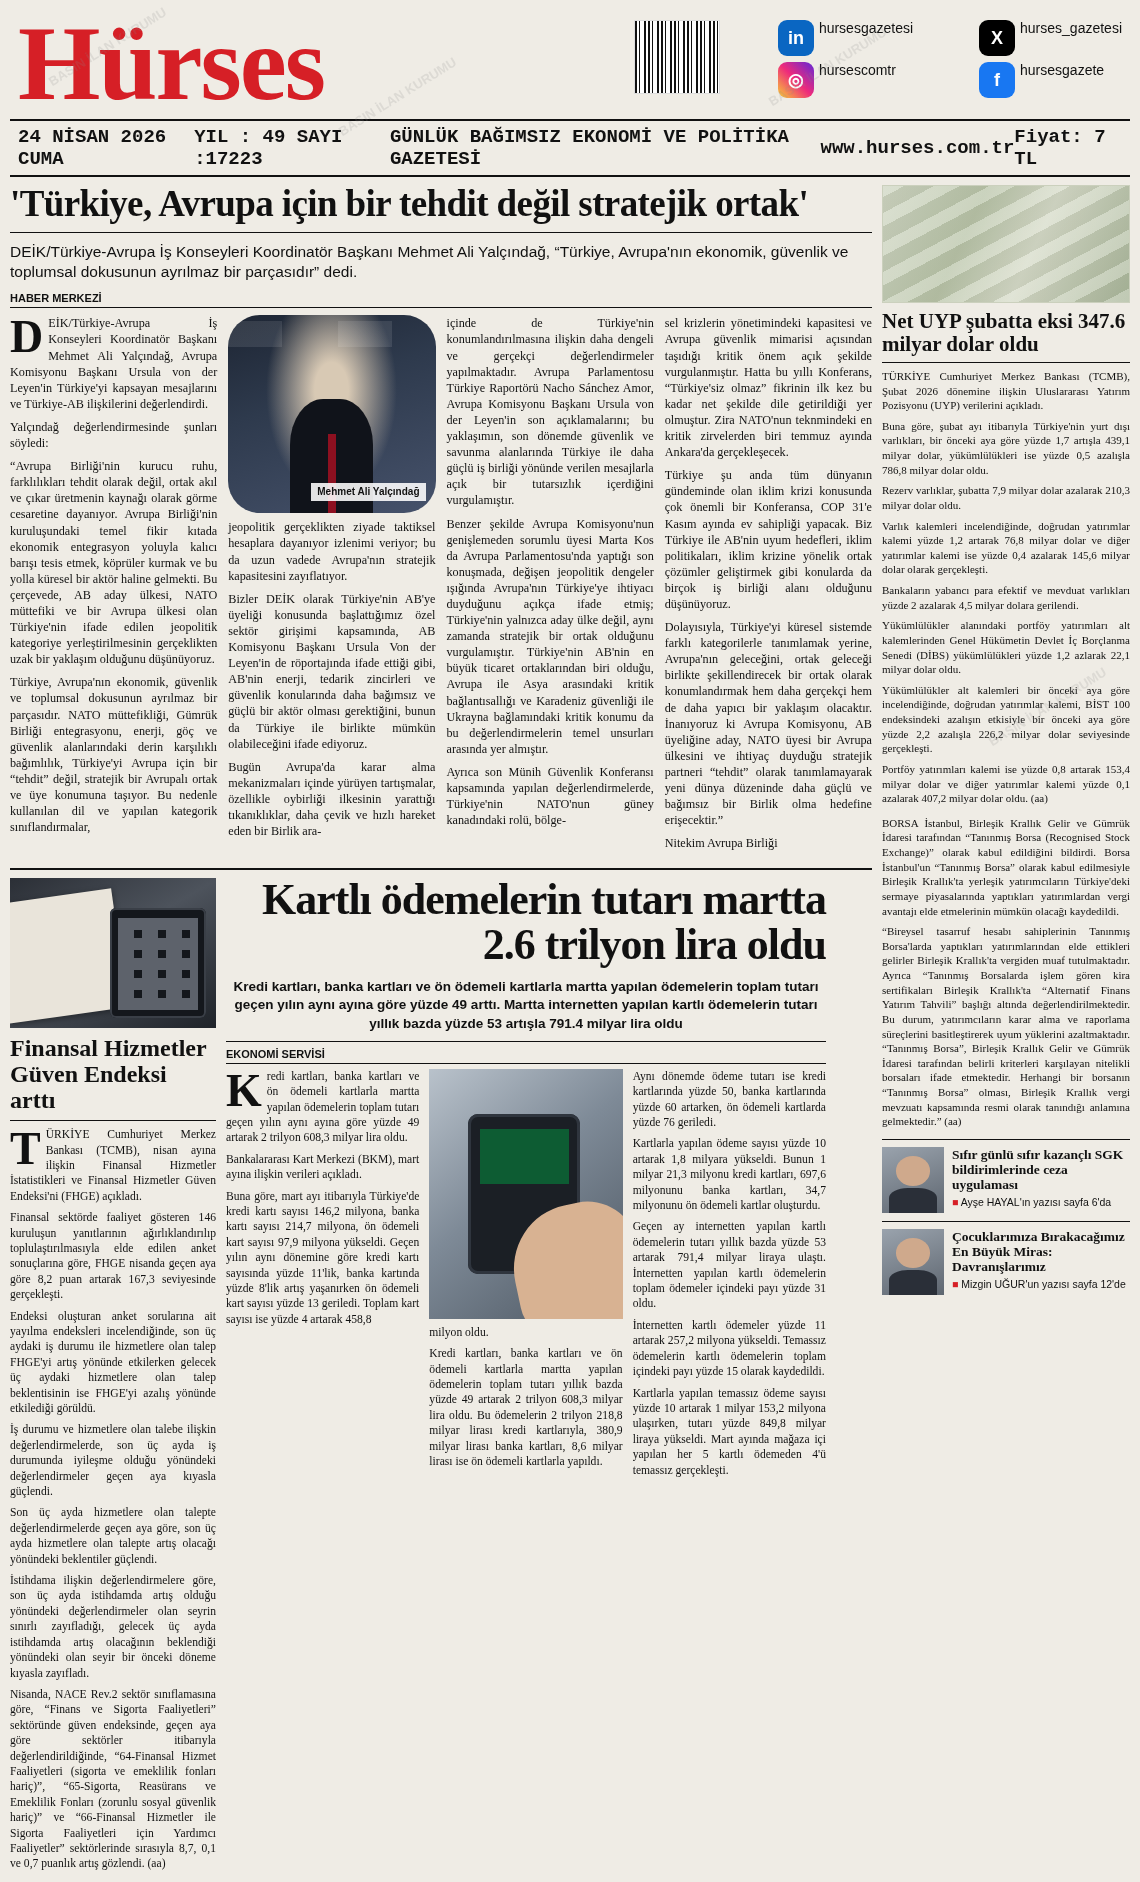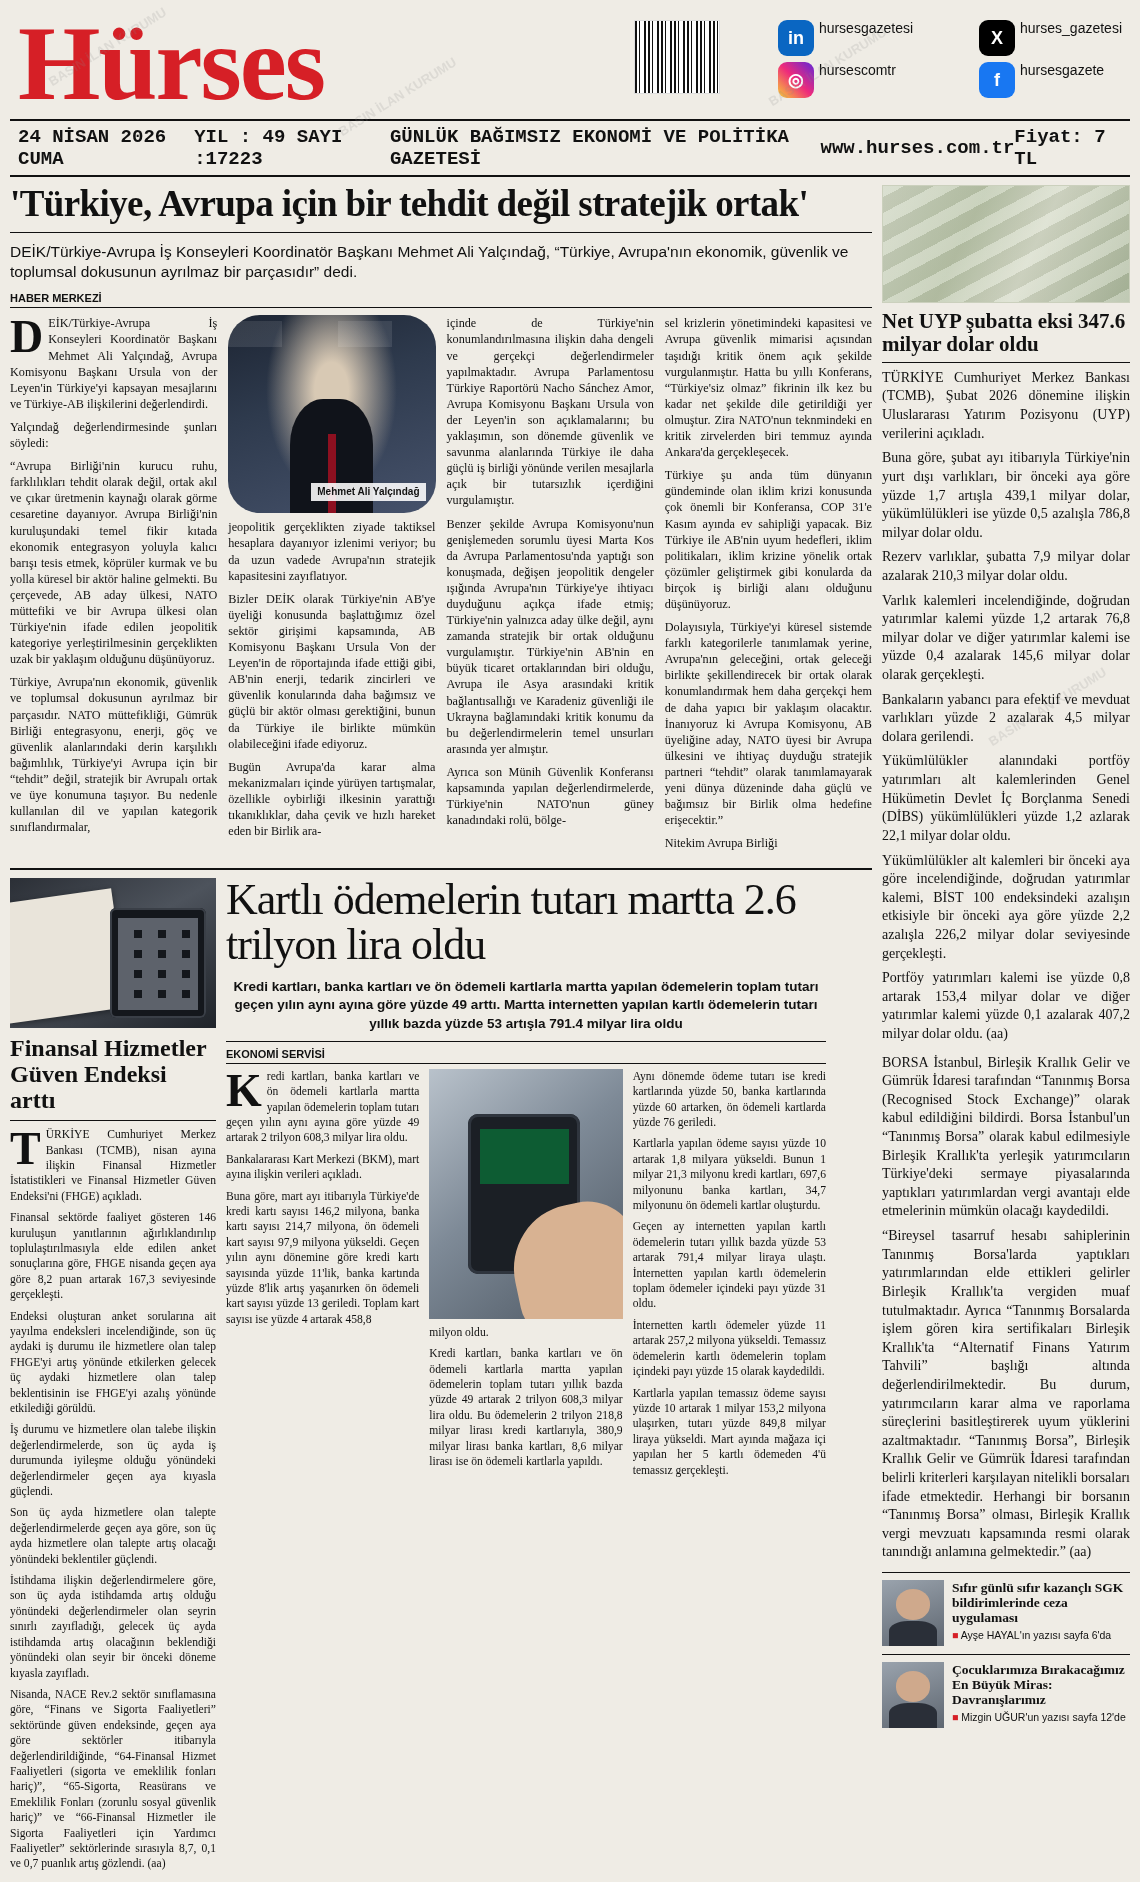--- a/index.html
+++ b/index.html
@@ -173,21 +173,21 @@
   }
   .r-head {
     font-family:"Liberation Serif", serif;
     font-weight:bold;
     font-size:21px;
     line-height:1.1;
     margin:7px 0 6px 0;
     border-bottom:1px solid #111;
     padding-bottom:6px;
   }
-  .r-body { font-size:14px; line-height:1.33; text-align:justify; }
+  .r-body { font-size:11px; line-height:1.33; text-align:justify; }
   .r-body p { margin:0 0 6px 0; }
   .r-head-top { border-top:2px solid #111; padding-top:7px; }
 
   
   .band { border-top:2px solid #111; margin-top:10px; padding-top:8px; }
   .sec2 { display:flex; gap:10px; }
   .sec2-left { width:206px; }
   .sec2-mid { width:600px; }
   .calc-img {
     width:100%; height:150px;
@@ -219,24 +219,24 @@
     line-height:1.08;
     margin:8px 0 6px;
     border-bottom:1px solid #111;
     padding-bottom:6px;
   }
   .body-sm { font-size:11.6px; line-height:1.33; text-align:justify; }
   .body-sm p { margin:0 0 6px 0; }
 
   .big-head {
     font-family:"Liberation Serif", serif;
-    font-weight:normal;
+    font-weight:bold;
     font-size:44px;
     line-height:1.02;
-    text-align:left;
+    text-align:right;
     letter-spacing:-1px;
   }
   .big-sub {
     font-family:"Liberation Sans", sans-serif;
     font-weight:bold;
     font-size:13.5px;
     line-height:1.35;
     text-align:center;
     margin-top:10px;
     padding-bottom:8px;

